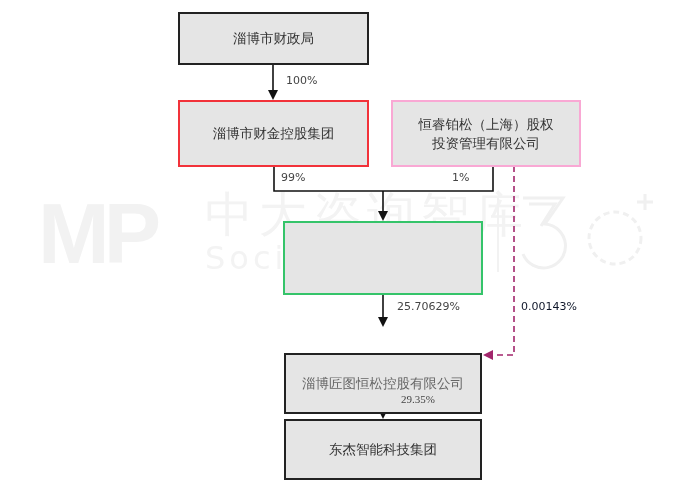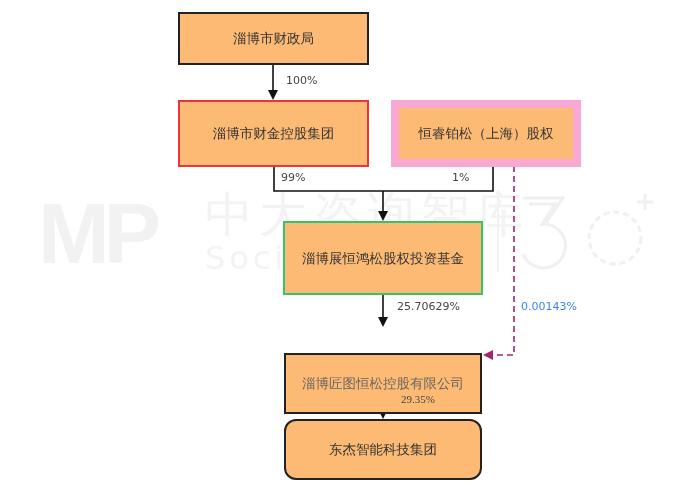--- a/index.html
+++ b/index.html
@@ -17,33 +17,33 @@
   .wm-cn {
     left: 205px; top: 190px; font-size: 48px; color: #f3f3f3; letter-spacing: 6px; line-height: 48px;
   }
   .wm-en {
     left: 205px; top: 240px; font-size: 32px; color: #f3f3f3; letter-spacing: 4px; line-height: 36px;
   }
   .wm-div { left: 497px; top: 198px; width: 2px; height: 74px; background: #f2f2f2; }
   .wm-30 { left: 515px; top: 190px; width: 150px; height: 90px; }
 
   .node {
-    position: absolute; box-sizing: border-box; background: #fdba74;
+    position: absolute; box-sizing: border-box; background: #e5e5e5;
     display: flex; align-items: center; justify-content: center; text-align: center;
     font-size: 13.5px; line-height: 19px; color: #333;
   }
   .node span { display: block; }
   .n-black { border: 2px solid #222; }
   .n-red { border: 2px solid #f2323a; }
-  .n-blue { border: 8px solid #f9a8d4; }
+  .n-blue { border: 2px solid #f9a8d4; }
   .n-green { border: 2px solid #35c46a; }
   .n-gray-text { color: #666; margin-top: 26px; }
 
   .lbl { position: absolute; font-size: 11px; color: #444; white-space: nowrap; }
-  .lbl-mag { color: #3b82f6; text-align: center; }
+  .lbl-mag { color: #0f172a; text-align: center; }
 
   svg.lines { position: absolute; left: 0; top: 0; }
 </style>
 </head>
 <body>
 
 <div class="watermark wm-mp">MP</div>
 <div class="watermark wm-cn">中大咨询智库</div>
 <div class="watermark wm-en">Social Think</div>
 <div class="watermark wm-div"></div>
@@ -86,36 +86,36 @@
 
 <div class="node n-red" style="left:178px; top:100px; width:191px; height:67px;">
   <div>
     <span>淄博市财金控股集团</span>
   </div>
 </div>
 
 <div class="node n-blue" style="left:391px; top:100px; width:190px; height:67px;">
   <div>
     <span>恒睿铂松（上海）股权</span>
+    <span>投资管理有限公司</span>
   </div>
 </div>
 
 <div class="node n-green" style="left:283px; top:221px; width:200px; height:74px;">
   <div>
-    <span>淄博展恒鸿松股权投资基金</span>
   </div>
 </div>
 
 <div class="node n-black n-gray-text" style="left:284px; top:327px; width:198px; height:61px;">
   <div>
     <span>淄博匠图恒松控股有限公司</span>
   </div>
 </div>
 
-<div class="node n-black" style="left:284px; top:419px; width:198px; height:61px;border-radius:12px;">
+<div class="node n-black" style="left:284px; top:419px; width:198px; height:61px;">
   <div>
     <span>东杰智能科技集团</span>
   </div>
 </div>
 
 <div class="lbl" style="left:286px; top:74px;">100%</div>
 <div class="lbl" style="left:281px; top:171px;">99%</div>
 <div class="lbl" style="left:452px; top:171px;">1%</div>
 <div class="lbl" style="left:397px; top:300px;">25.70629%</div>
 <div class="lbl lbl-mag" style="left:521px; top:300px;">0.00143%</div>

